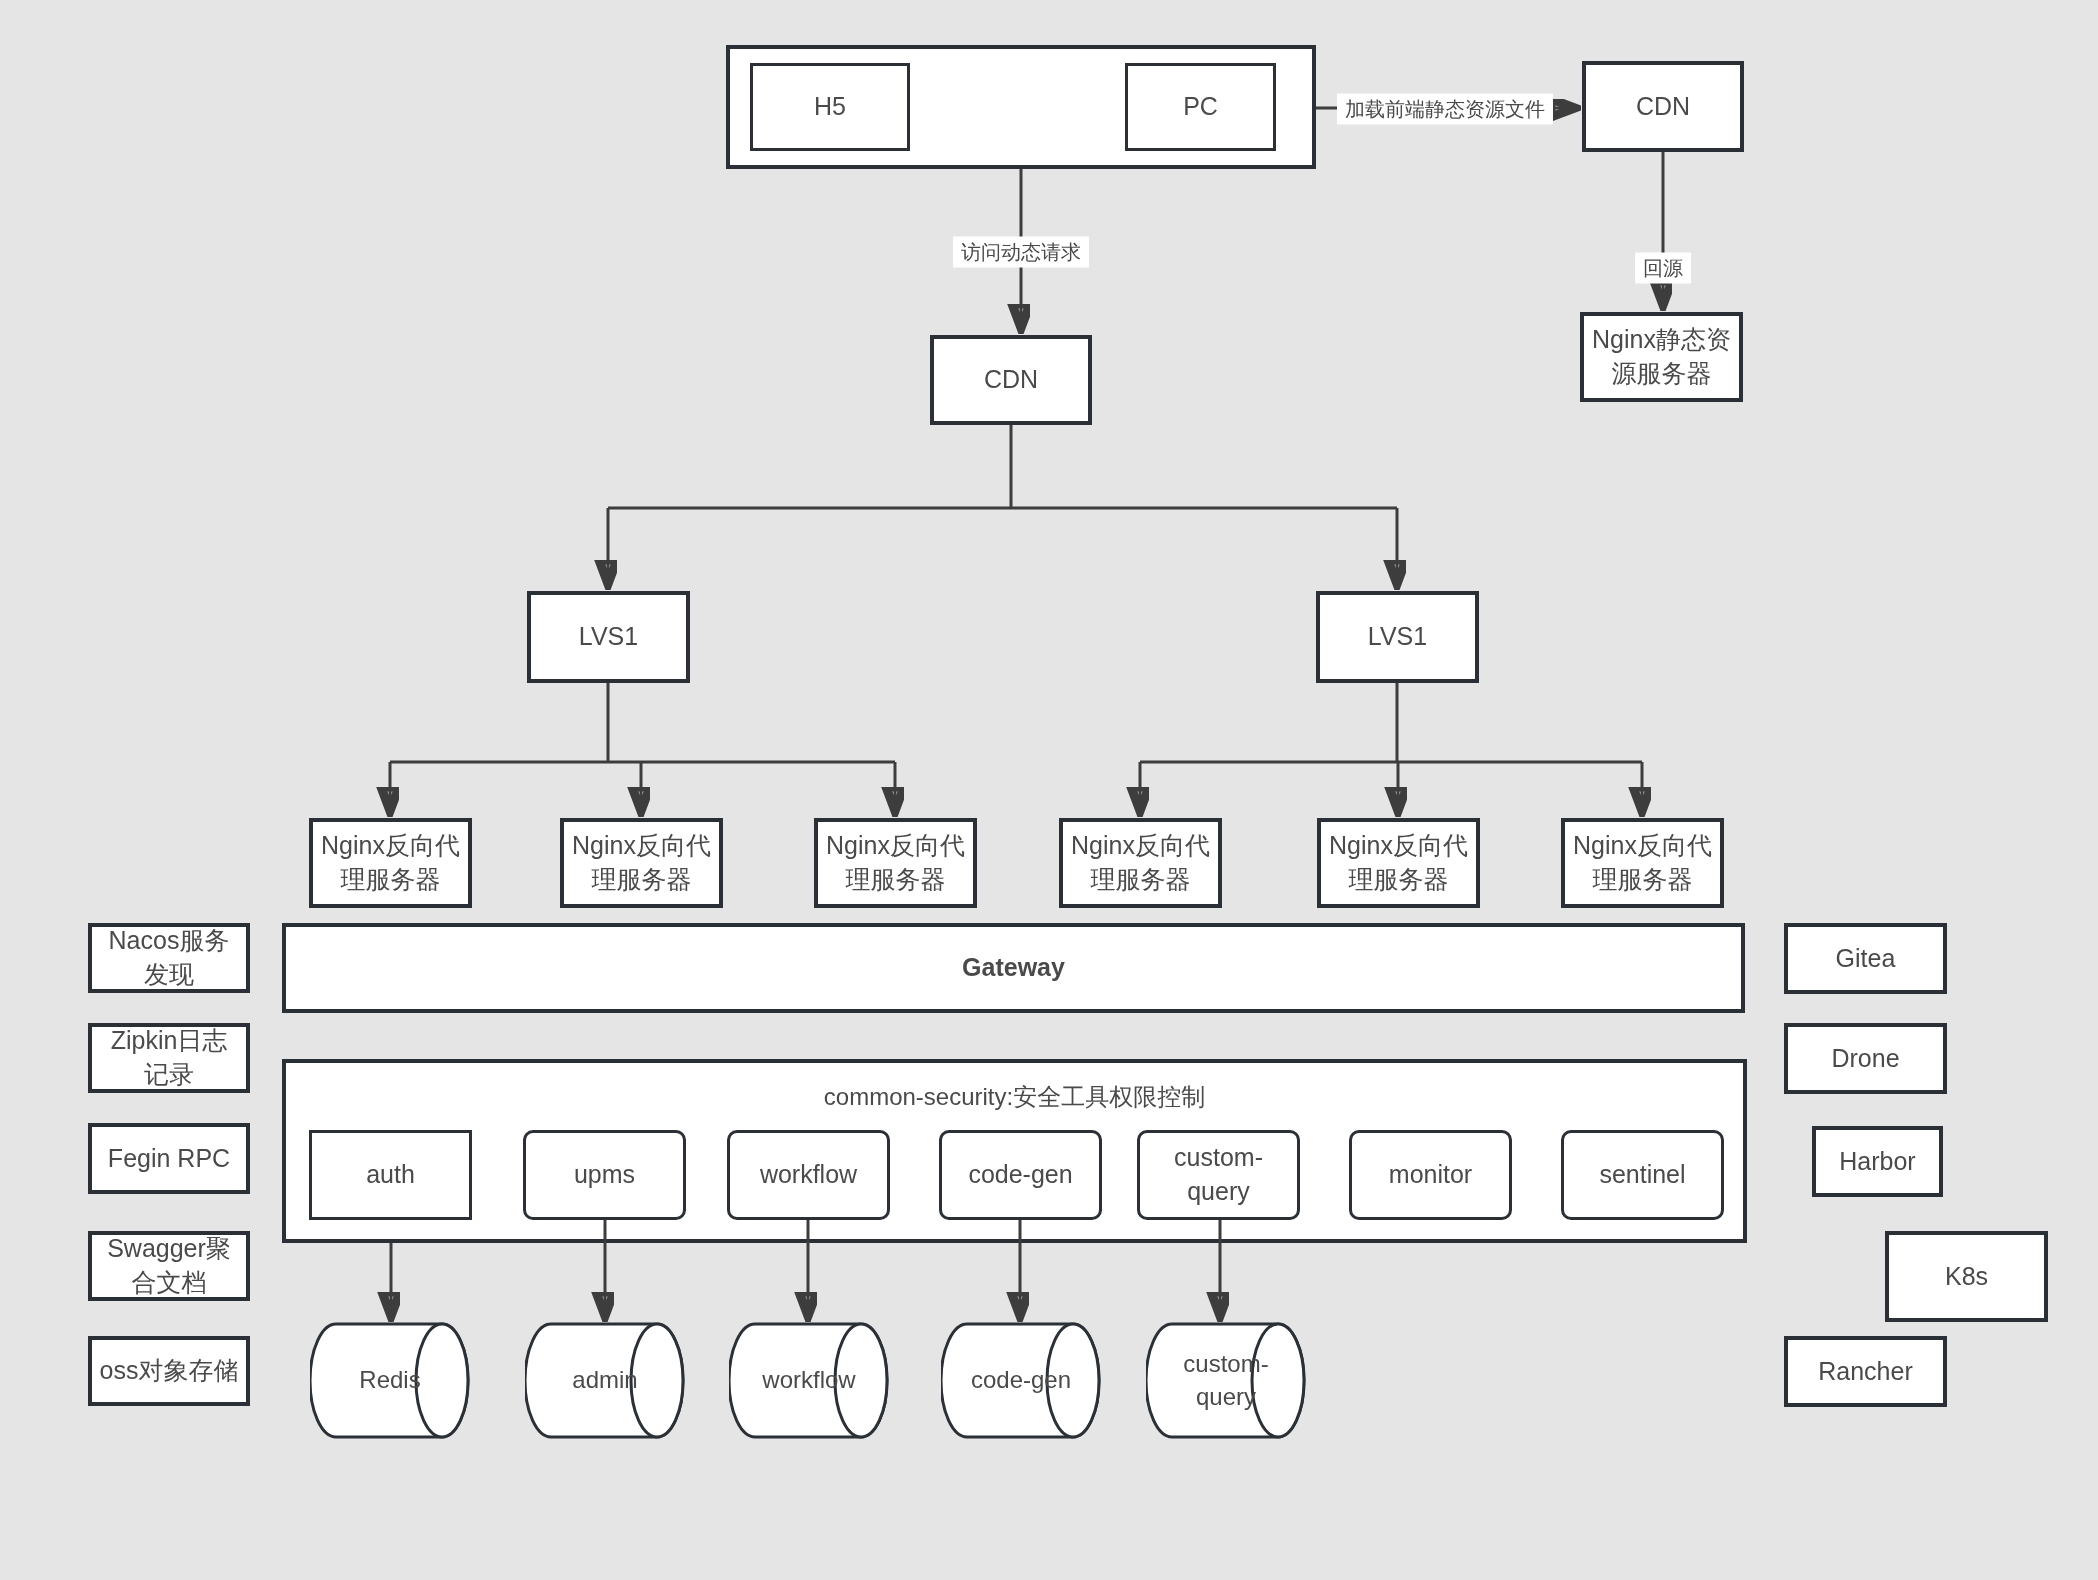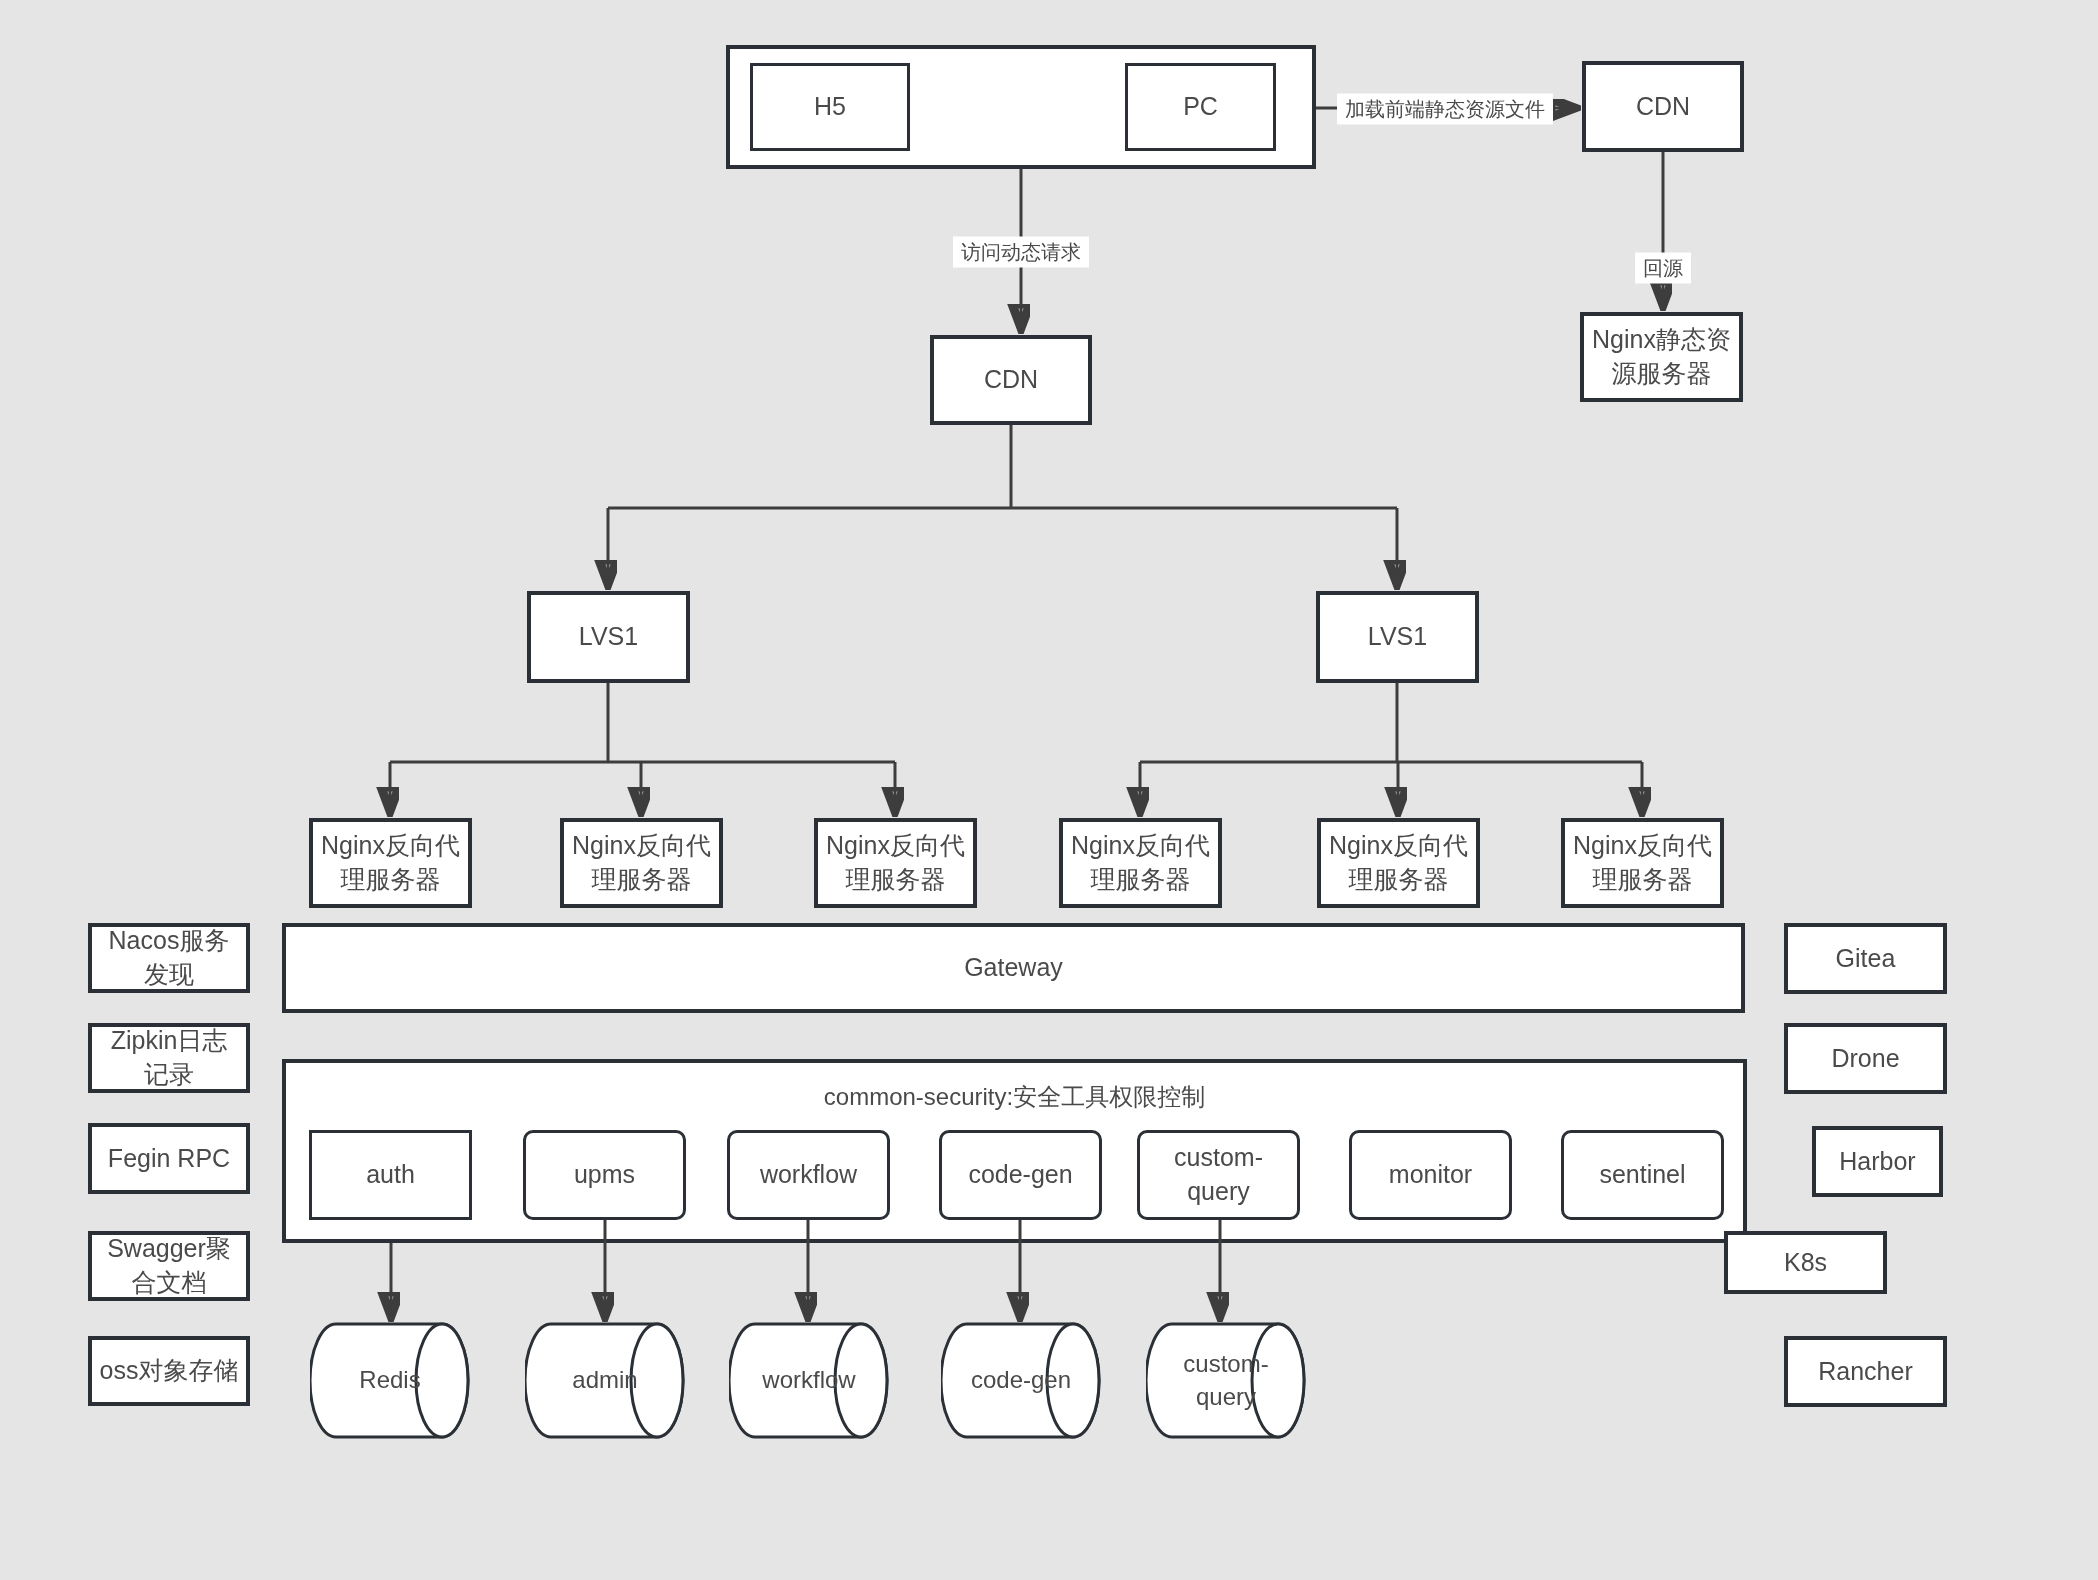--- a/index.html
+++ b/index.html
@@ -23,21 +23,21 @@
     border:4px solid var(--border);
     display:flex;align-items:center;justify-content:center;
     text-align:center;
     white-space:pre-line;
     font-size:25px;line-height:1.35;
     color:var(--text);
     z-index:10;
   }
   .thin{border-width:3px;}
   .rounded{border-width:3px;border-radius:10px;}
-  .bar{justify-content:center;}
+  .bar{justify-content:center;font-weight:bold;}
   .group{z-index:5;}
   .title-row{
     position:absolute;z-index:11;
     display:flex;align-items:center;justify-content:center;
     font-size:24px;color:var(--text);white-space:nowrap;
   }
   .cyl{position:absolute;width:160px;height:117px;z-index:10;}
   .cyl svg{position:absolute;left:0;top:0;}
   .cyl path,.cyl ellipse{fill:#ffffff;stroke:var(--border);stroke-width:3;}
   .cyl-label{
@@ -144,21 +144,21 @@
   <div class="node" style="left:88px;top:1023px;width:162px;height:70px;">Zipkin日志
 记录</div>
   <div class="node" style="left:88px;top:1123px;width:162px;height:71px;">Fegin RPC</div>
   <div class="node" style="left:88px;top:1231px;width:162px;height:70px;">Swagger聚
 合文档</div>
   <div class="node" style="left:88px;top:1336px;width:162px;height:70px;">oss对象存储</div>
 
   <div class="node" style="left:1784px;top:923px;width:163px;height:71px;">Gitea</div>
   <div class="node" style="left:1784px;top:1023px;width:163px;height:71px;">Drone</div>
   <div class="node" style="left:1784px;top:1126px;width:131px;height:71px;margin-left:28px;">Harbor</div>
-  <div class="node" style="left:1724px;top:1231px;width:163px;height:63px;">K8s</div>
+  <div class="node" style="left:1885px;top:1231px;width:163px;height:91px;">K8s</div>
   <div class="node" style="left:1784px;top:1336px;width:163px;height:71px;">Rancher</div>
 
   <svg class="connectors" width="2098" height="1580" viewBox="0 0 2098 1580">
     <defs>
       <marker id="arrow" markerWidth="10" markerHeight="8" refX="8" refY="3" orient="auto" markerUnits="strokeWidth">
         <path d="M0,0 L8,3 L0,6 Z" fill="#3d3d3d" stroke="none"></path>
       </marker>
     </defs>
 
     <path d="M1021 169 L1021 328" marker-end="url(#arrow)"></path>

